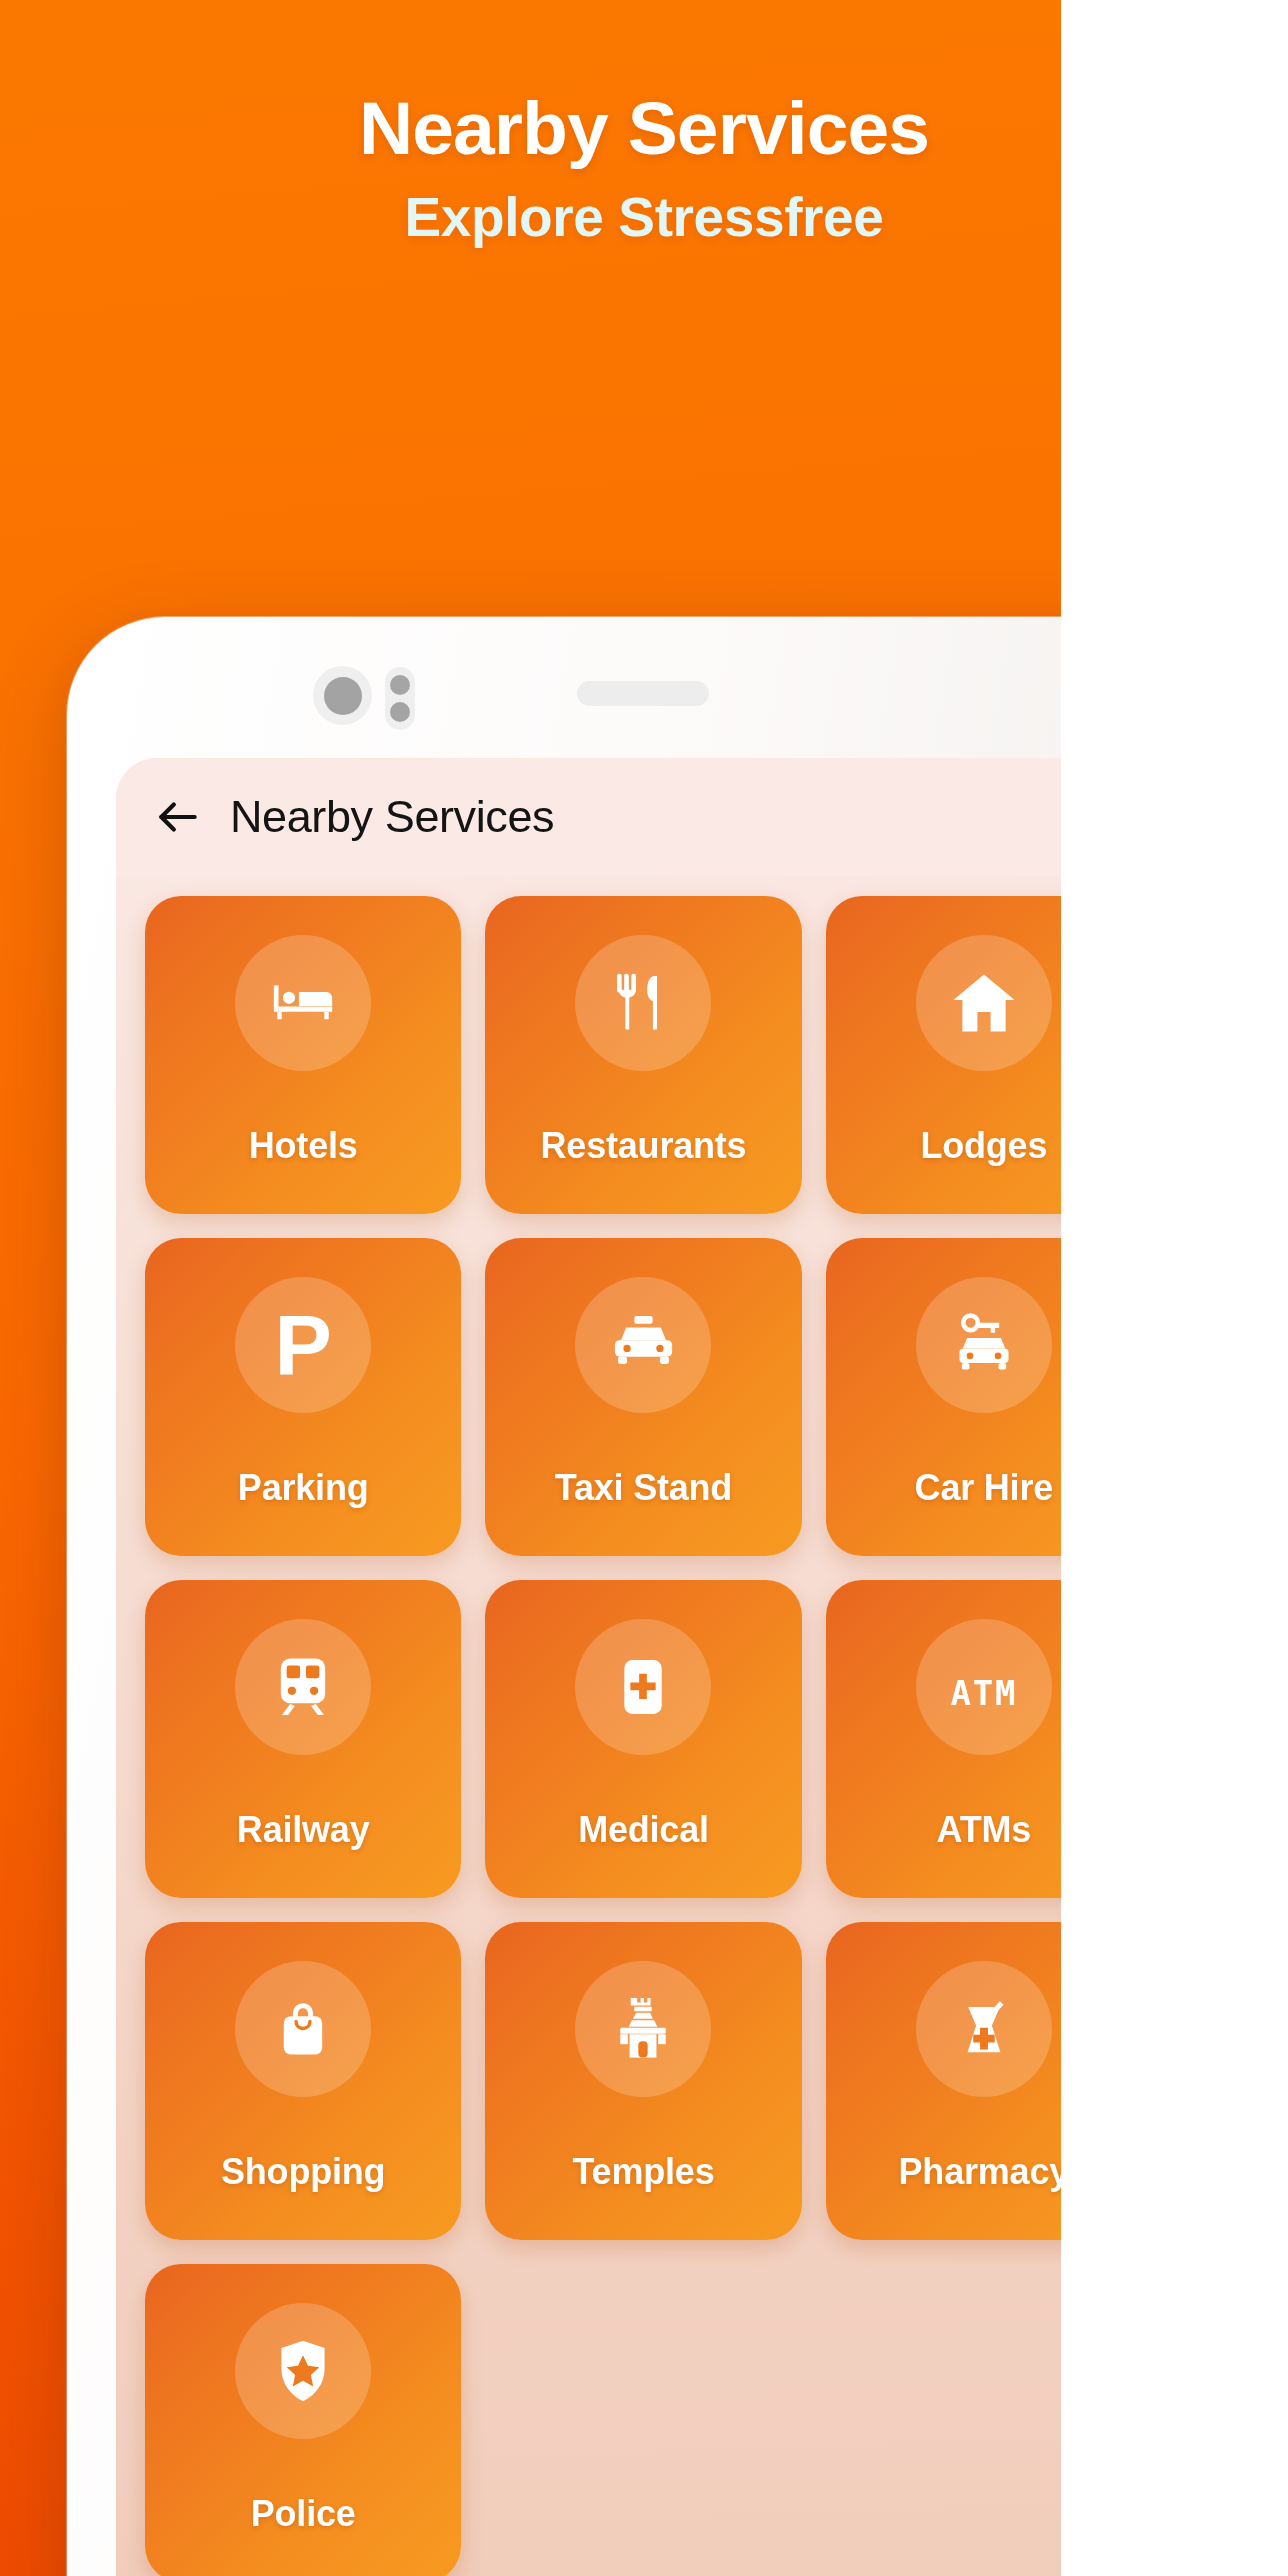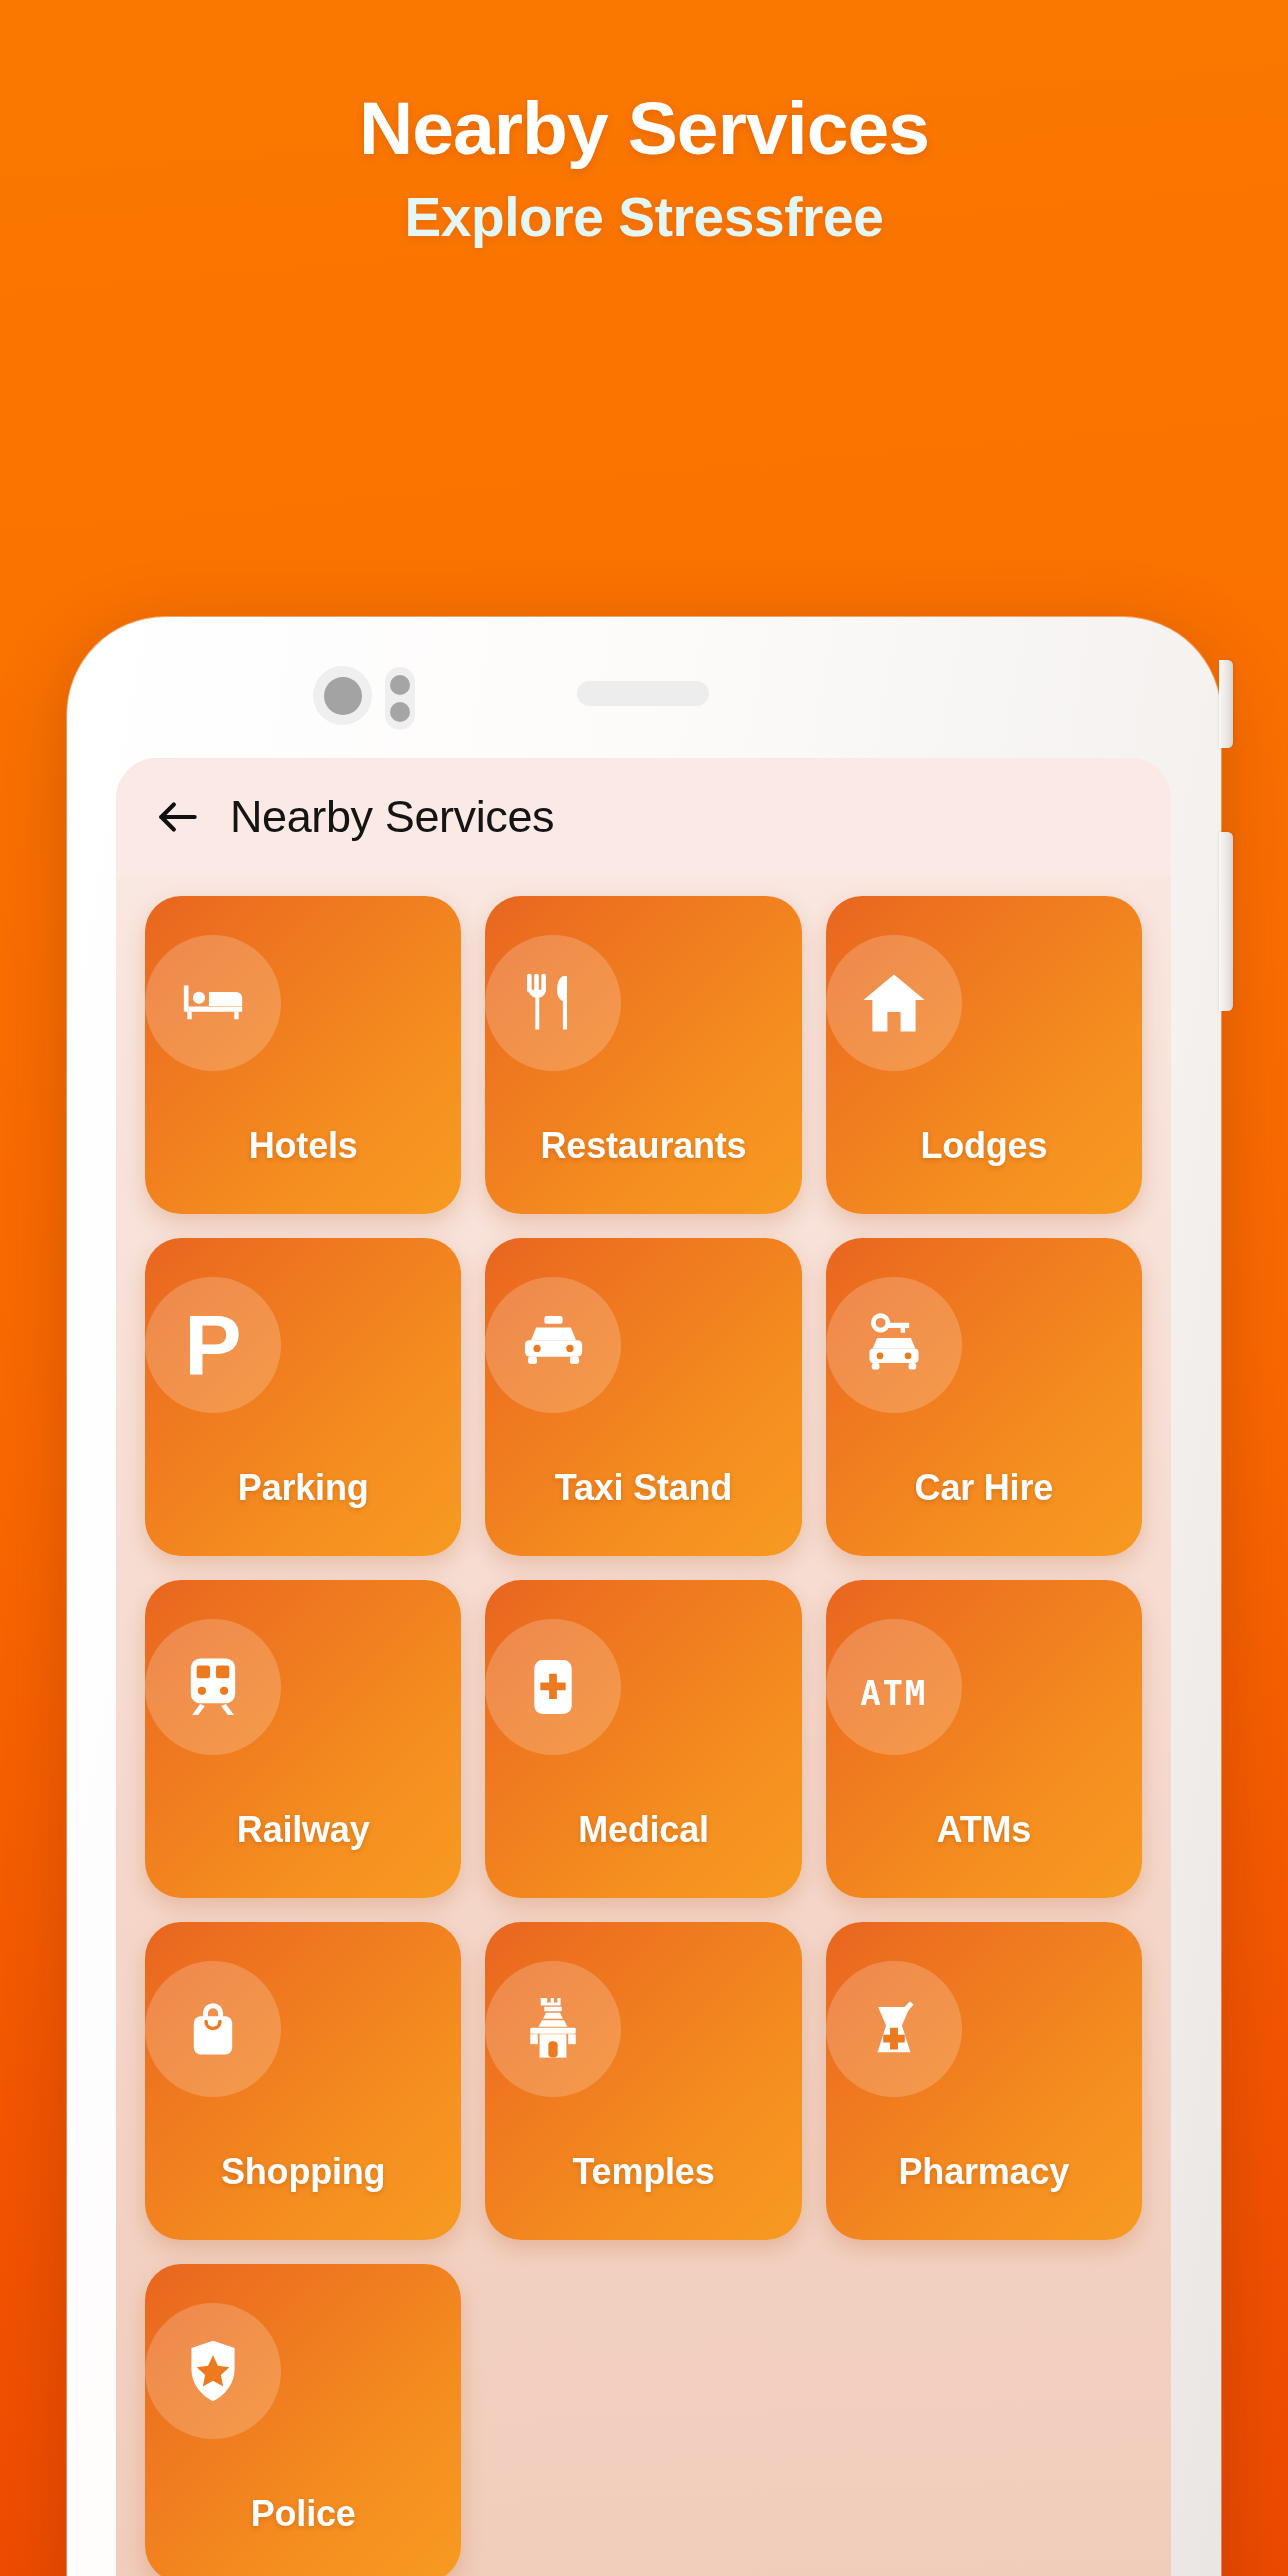--- a/index.html
+++ b/index.html
@@ -7,21 +7,21 @@
     margin: 0;
     padding: 0;
     width: 1288px;
     height: 2576px;
     overflow: hidden;
     font-family: "Liberation Sans", sans-serif;
   }
 
   #stage {
     position: relative;
-    width: 1288px;
+    width: 1061px;
     height: 2576px;
     background: linear-gradient(175deg, #FA7800 0%, #FA7300 22%, #F96800 55%, #F35500 80%, #EC4A00 100%);
     overflow: hidden;
   }
 
   
   .promo {
     position: absolute;
     top: 0;
     left: 0;
@@ -174,20 +174,21 @@
     box-sizing: border-box;
   }
 
   .tile {
     position: relative;
     height: 318px;
     border-radius: 36px;
     background: linear-gradient(135deg, #E8651F 0%, #ED7120 18%, #F1801F 45%, #F59020 72%, #F79A21 100%);
     display: flex;
     flex-direction: column;
+    align-items: center;
     box-shadow: 0 9px 21.5px rgba(180,80,20,0.22);
     overflow: hidden;
     cursor: pointer;
   }
   .tile-icon-wrap {
     margin-top: 39px;
     width: 136px;
     height: 136px;
     border-radius: 50%;
     background: rgba(255,255,255,0.20);

